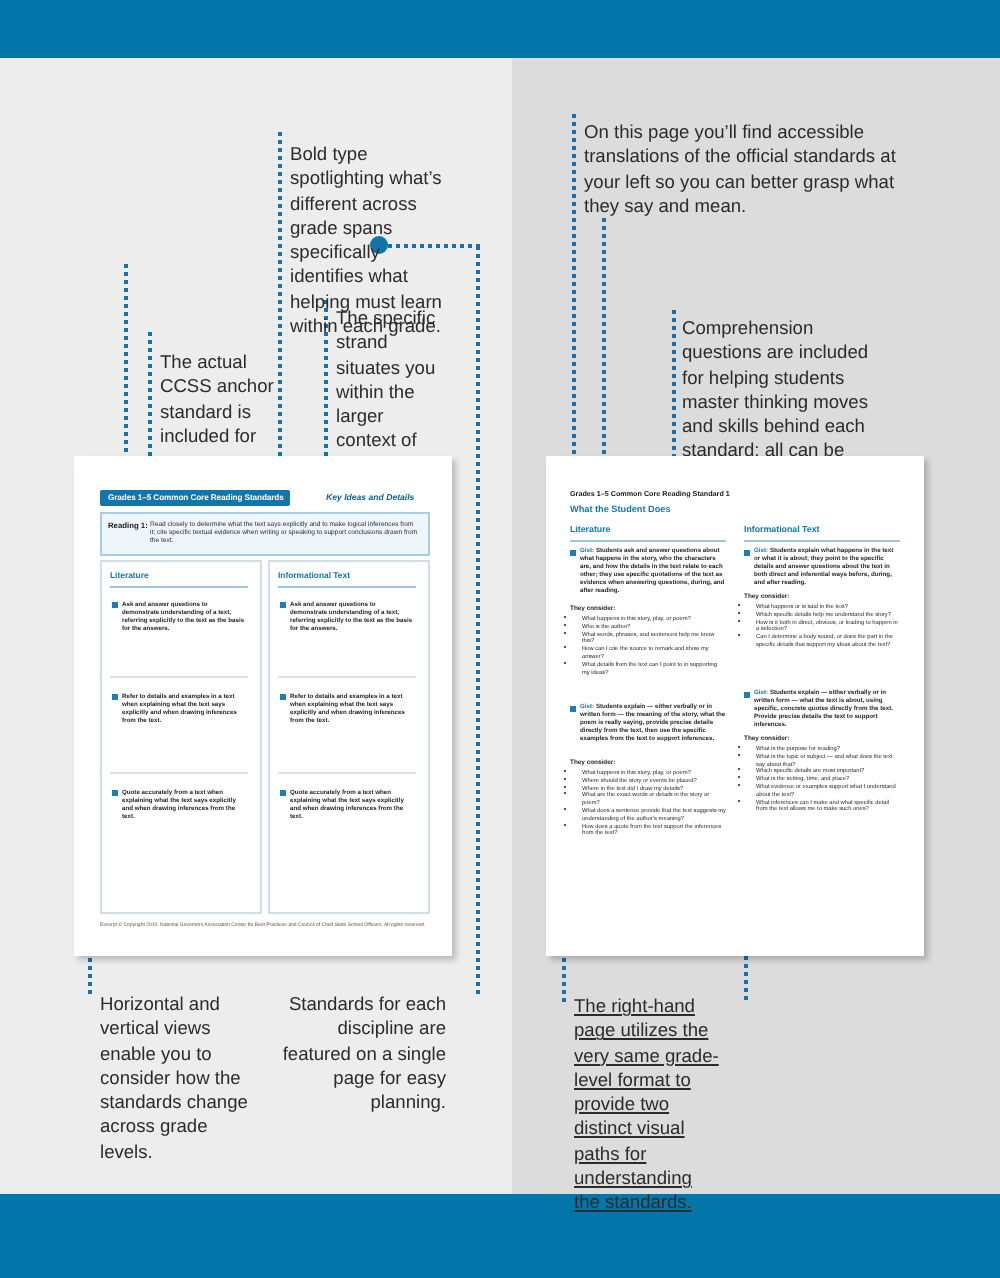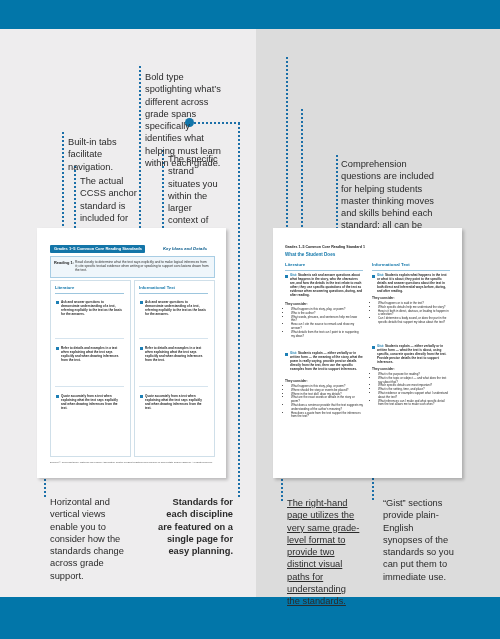--- a/index.html
+++ b/index.html
@@ -81,50 +81,49 @@
   <div class="hline" style="left:44px;  top:386px; width:83px;"></div>
   <div class="vline" style="left:238px; top:123px; height:374px;"></div>
   <div class="hline" style="left:190px; top:122px; width:50px;"></div>
 
   <div class="dot" style="left:58px;  top:260px;"></div>
   <div class="dot" style="left:70px;  top:248px;"></div>
   <div class="dot" style="left:158px; top:246px;"></div>
   <div class="dot" style="left:122px; top:382px;"></div>
   <div class="dot" style="left:185px; top:118px;"></div>
 
-  <div class="callout" style="left:68px; top:136px; width:64px;">Built-in tabs facilitate navigation.</div>
 
   <div class="callout" style="left:80px; top:175px; width:64px;">The actual CCSS anchor standard is included for easy reference.</div>
 
   <div class="callout" style="left:145px; top:71px; width:84px;">Bold type spotlighting what’s different across grade spans specifically identifies what helping must learn within each grade.</div>
 
   <div class="callout" style="left:168px; top:153px; width:50px;">The specific strand situates you within the larger context of the standards.</div>
 
-  <div class="callout" style="left:50px; top:496px; width:82px;">Horizontal and vertical views enable you to consider how the standards change across grade support.</div>
-
-  <div class="callout right-al" style="left:150px; top:496px; width:83px;font-weight:bold;">Standards for each discipline are featured on a single page for easy planning.</div>
+  <div class="callout" style="left:50px; top:496px; width:82px;">Horizontal and vertical views enable you to consider how the standards change across grade levels.</div>
+
+  <div class="callout right-al" style="left:140px; top:496px; width:83px;">Standards for each discipline are featured on a single page for easy planning.</div>
 
   <div class="vline" style="left:286px; top:57px;  height:205px;"></div>
   <div class="vline" style="left:301px; top:109px; height:155px;"></div>
   <div class="vline" style="left:336px; top:155px; height:101px;"></div>
   <div class="vline" style="left:281px; top:387px; height:115px;"></div>
   <div class="vline" style="left:372px; top:266px; height:236px;"></div>
 
   <div class="dot" style="left:282px; top:236px;"></div>
   <div class="dot" style="left:297px; top:258px;"></div>
   <div class="dot" style="left:332px; top:252px;"></div>
   <div class="dot" style="left:368px; top:262px;"></div>
 
+  <div class="callout" style="left:292px; top:60px; width:166px;">On this page you’ll find accessible translations of the official standards at your left so you can better grasp what they say and mean.</div>
 
 
   <div class="callout" style="left:341px; top:158px; width:104px;">Comprehension questions are included for helping students master thinking moves and skills behind each standard; all can be adapted to a range of class texts and topics.</div>
 
   <div class="callout" style="left:287px; top:497px; width:74px;text-decoration:underline;">The right-hand page utilizes the very same grade-level format to provide two distinct visual paths for understanding the standards.</div>
 
-  <div class="callout" style="left:383px; top:497px; width:72px;">“Gist” sections provide plain-English synopses of the standards so you can put them to immediate use.</div>
 
   <div class="sheet" style="left:37px; top:228px; width:189px; height:250px;">
 
     <div class="tabbar" style="left:13px; top:17px; width:95px;">
       <span>Grades 1–5 Common Core Reading Standards</span>
     </div>
     <div class="strandlbl" style="left:126px; top:18px;">Key Ideas and Details</div>
 
     <div class="anchorbox" style="left:13px; top:28px; width:163px; height:20px;"></div>
     <div class="anchor-key" style="left:17px; top:32px;">Reading 1:</div>

